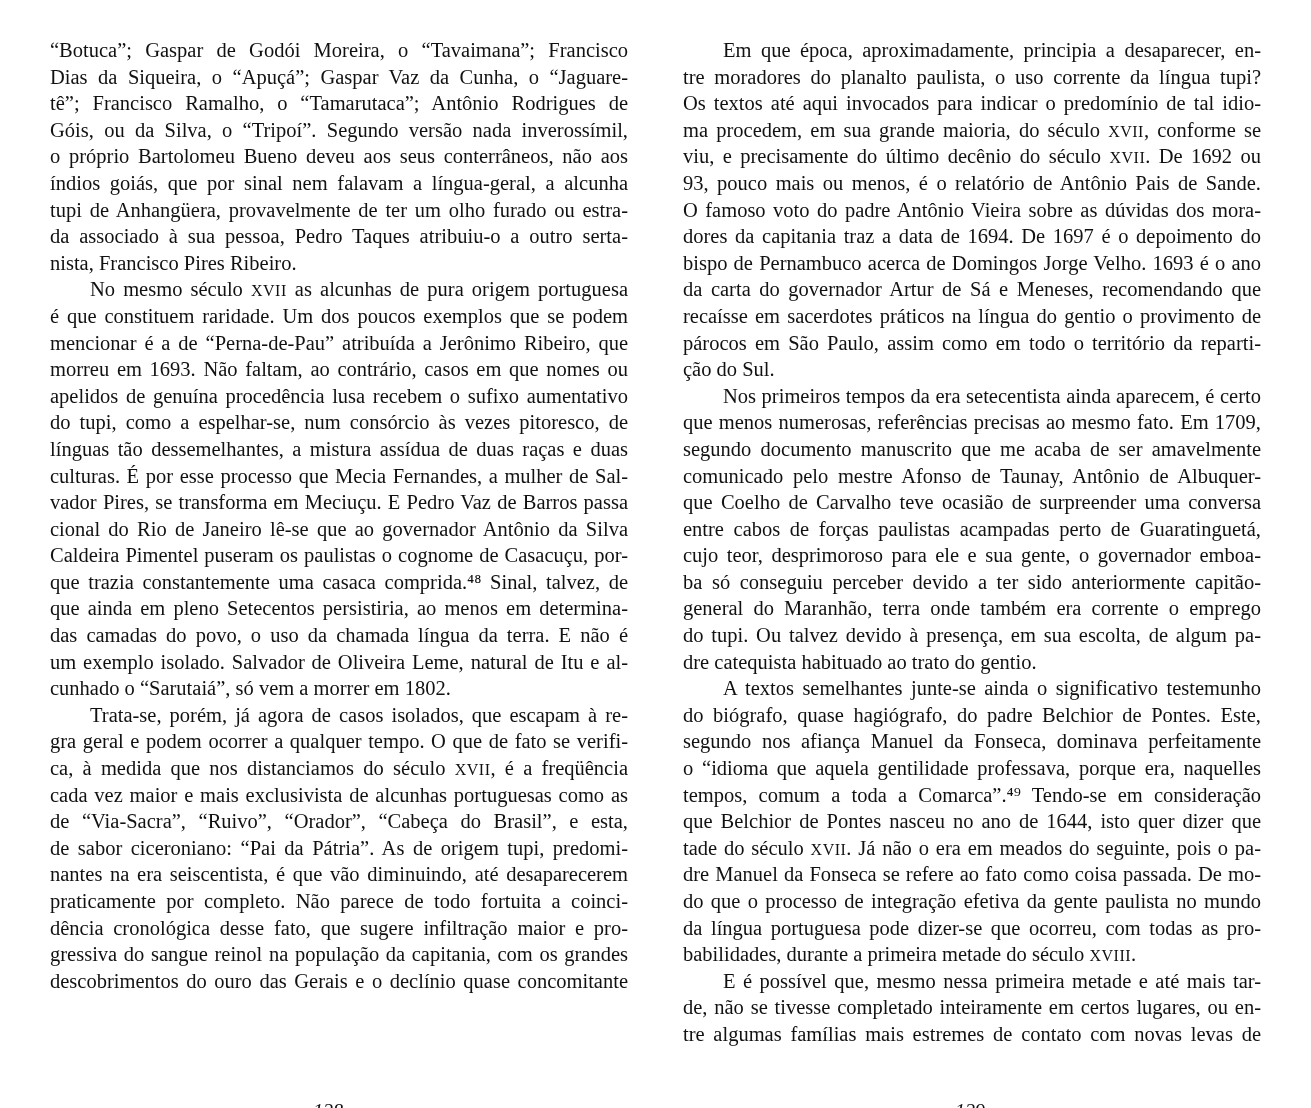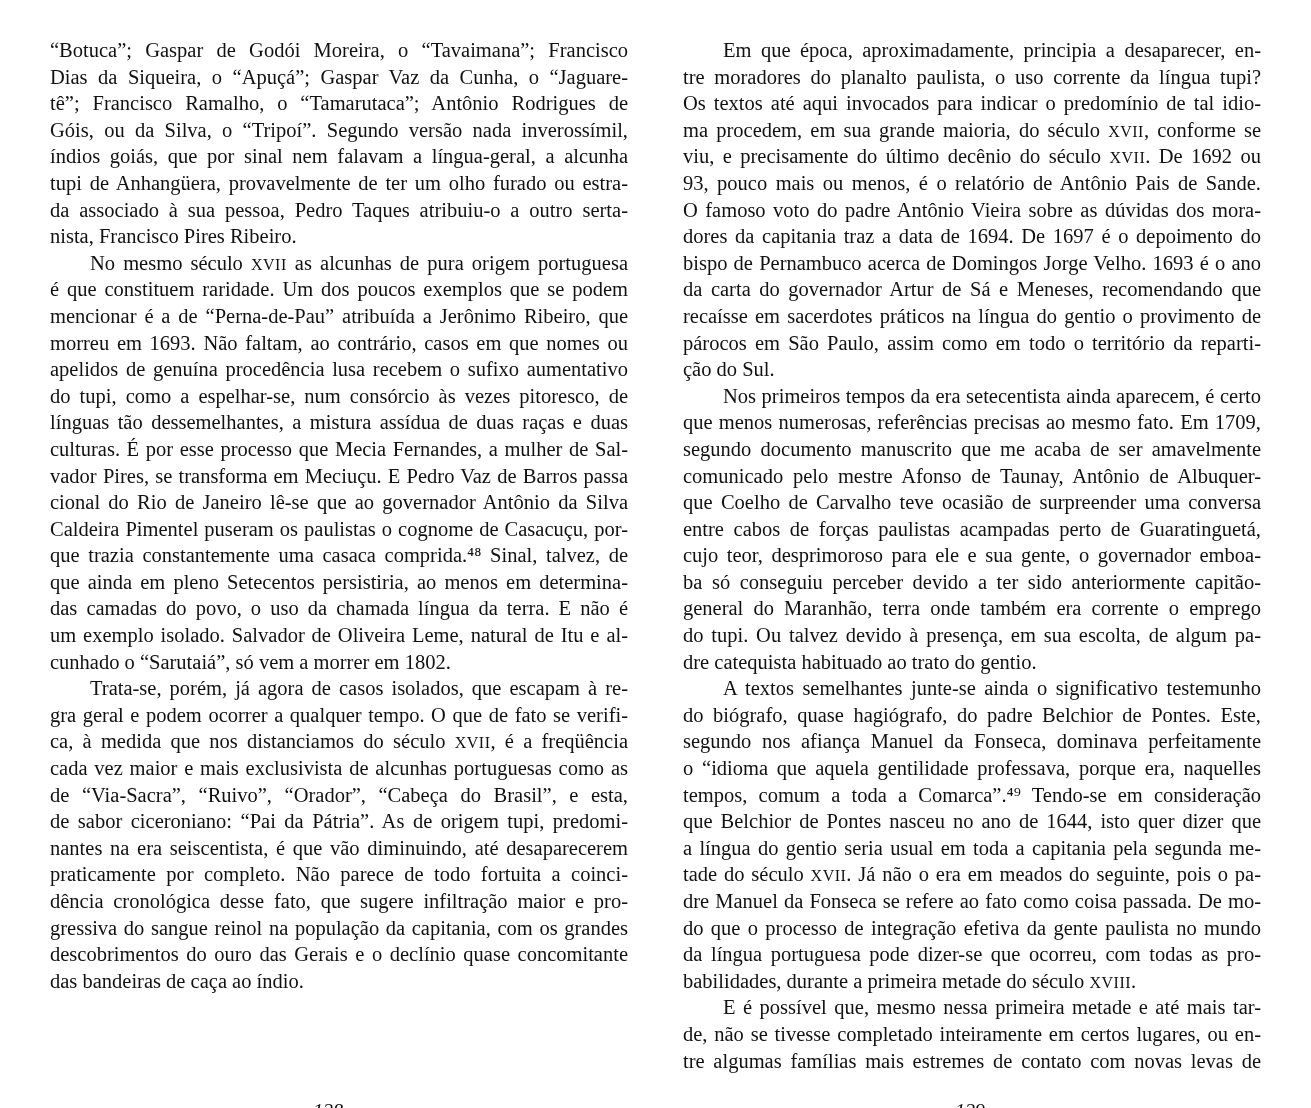--- a/index.html
+++ b/index.html
@@ -35,20 +35,21 @@
 </head>
 <body>
 
 <div class="page page-left">
   <div class="column" id="left-column">
       <div class="paragraph">
         <div class="line">“Botuca”; Gaspar de Godói Moreira, o “Tavaimana”; Francisco</div>
         <div class="line">Dias da Siqueira, o “Apuçá”; Gaspar Vaz da Cunha, o “Jaguare-</div>
         <div class="line">tê”; Francisco Ramalho, o “Tamarutaca”; Antônio Rodrigues de</div>
         <div class="line">Góis, ou da Silva, o “Tripoí”. Segundo versão nada inverossímil,</div>
+        <div class="line">o próprio Bartolomeu Bueno deveu aos seus conterrâneos, não aos</div>
         <div class="line">índios goiás, que por sinal nem falavam a língua-geral, a alcunha</div>
         <div class="line">tupi de Anhangüera, provavelmente de ter um olho furado ou estra-</div>
         <div class="line">da associado à sua pessoa, Pedro Taques atribuiu-o a outro serta-</div>
         <div class="line last">nista, Francisco Pires Ribeiro.</div>
       </div>
       <div class="paragraph">
         <div class="line indent">No mesmo século <span class="sc">XVII</span> as alcunhas de pura origem portuguesa</div>
         <div class="line">é que constituem raridade. Um dos poucos exemplos que se podem</div>
         <div class="line">mencionar é a de “Perna-de-Pau” atribuída a Jerônimo Ribeiro, que</div>
         <div class="line">morreu em 1693. Não faltam, ao contrário, casos em que nomes ou</div>
@@ -70,21 +71,20 @@
         <div class="line">gra geral e podem ocorrer a qualquer tempo. O que de fato se verifi-</div>
         <div class="line">ca, à medida que nos distanciamos do século <span class="sc">XVII</span>, é a freqüência</div>
         <div class="line">cada vez maior e mais exclusivista de alcunhas portuguesas como as</div>
         <div class="line">de “Via-Sacra”, “Ruivo”, “Orador”, “Cabeça do Brasil”, e esta,</div>
         <div class="line">de sabor ciceroniano: “Pai da Pátria”. As de origem tupi, predomi-</div>
         <div class="line">nantes na era seiscentista, é que vão diminuindo, até desaparecerem</div>
         <div class="line">praticamente por completo. Não parece de todo fortuita a coinci-</div>
         <div class="line">dência cronológica desse fato, que sugere infiltração maior e pro-</div>
         <div class="line">gressiva do sangue reinol na população da capitania, com os grandes</div>
         <div class="line">descobrimentos do ouro das Gerais e o declínio quase concomitante</div>
-        <div class="line last">das bandeiras de caça ao índio.</div>
       </div>
     </div>
   <div class="page-number">128</div>
 </div>
 
 <div class="page page-right">
   <div class="column" id="right-column">
       <div class="paragraph">
         <div class="line indent">Em que época, aproximadamente, principia a desaparecer, en-</div>
         <div class="line">tre moradores do planalto paulista, o uso corrente da língua tupi?</div>
@@ -113,21 +113,20 @@
         <div class="line">do tupi. Ou talvez devido à presença, em sua escolta, de algum pa-</div>
         <div class="line last">dre catequista habituado ao trato do gentio.</div>
       </div>
       <div class="paragraph">
         <div class="line indent">A textos semelhantes junte-se ainda o significativo testemunho</div>
         <div class="line">do biógrafo, quase hagiógrafo, do padre Belchior de Pontes. Este,</div>
         <div class="line">segundo nos afiança Manuel da Fonseca, dominava perfeitamente</div>
         <div class="line">o “idioma que aquela gentilidade professava, porque era, naquelles</div>
         <div class="line">tempos, comum a toda a Comarca”.⁴⁹ Tendo-se em consideração</div>
         <div class="line">que Belchior de Pontes nasceu no ano de 1644, isto quer dizer que</div>
-        <div class="line">a língua do gentio seria usual em toda a capitania pela segunda me-</div>
         <div class="line">tade do século <span class="sc">XVII</span>. Já não o era em meados do seguinte, pois o pa-</div>
         <div class="line">dre Manuel da Fonseca se refere ao fato como coisa passada. De mo-</div>
         <div class="line">do que o processo de integração efetiva da gente paulista no mundo</div>
         <div class="line">da língua portuguesa pode dizer-se que ocorreu, com todas as pro-</div>
         <div class="line last">babilidades, durante a primeira metade do século <span class="sc">XVIII</span>.</div>
       </div>
       <div class="paragraph">
         <div class="line indent">E é possível que, mesmo nessa primeira metade e até mais tar-</div>
         <div class="line">de, não se tivesse completado inteiramente em certos lugares, ou en-</div>
         <div class="line">tre algumas famílias mais estremes de contato com novas levas de</div>

